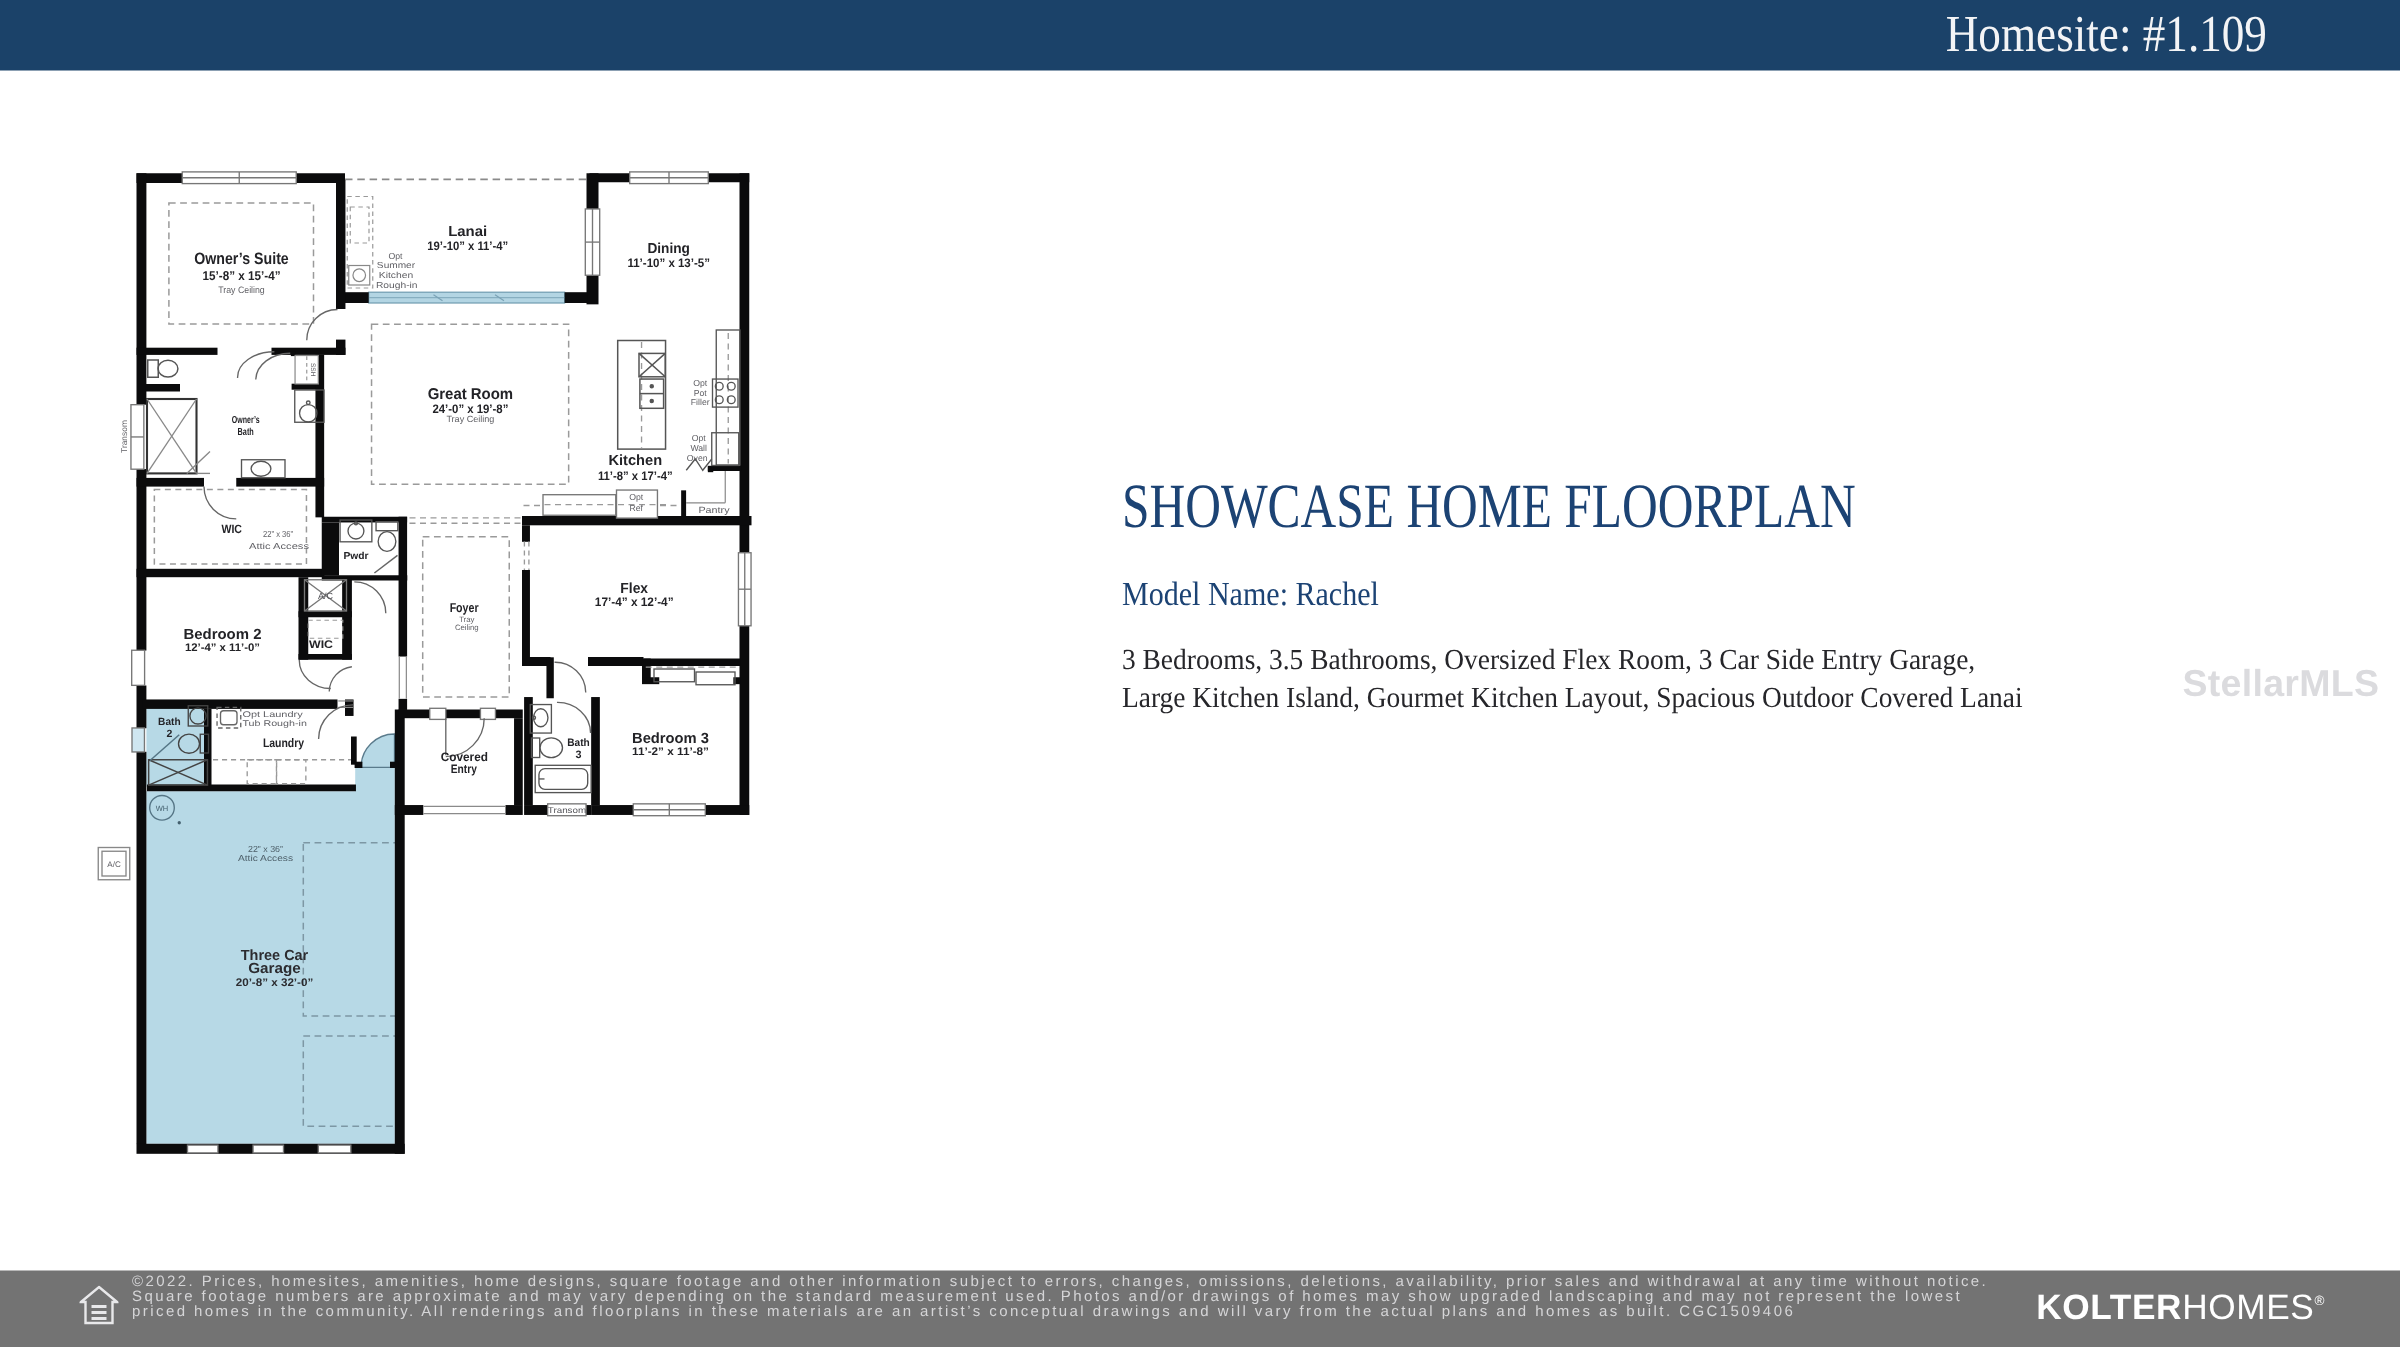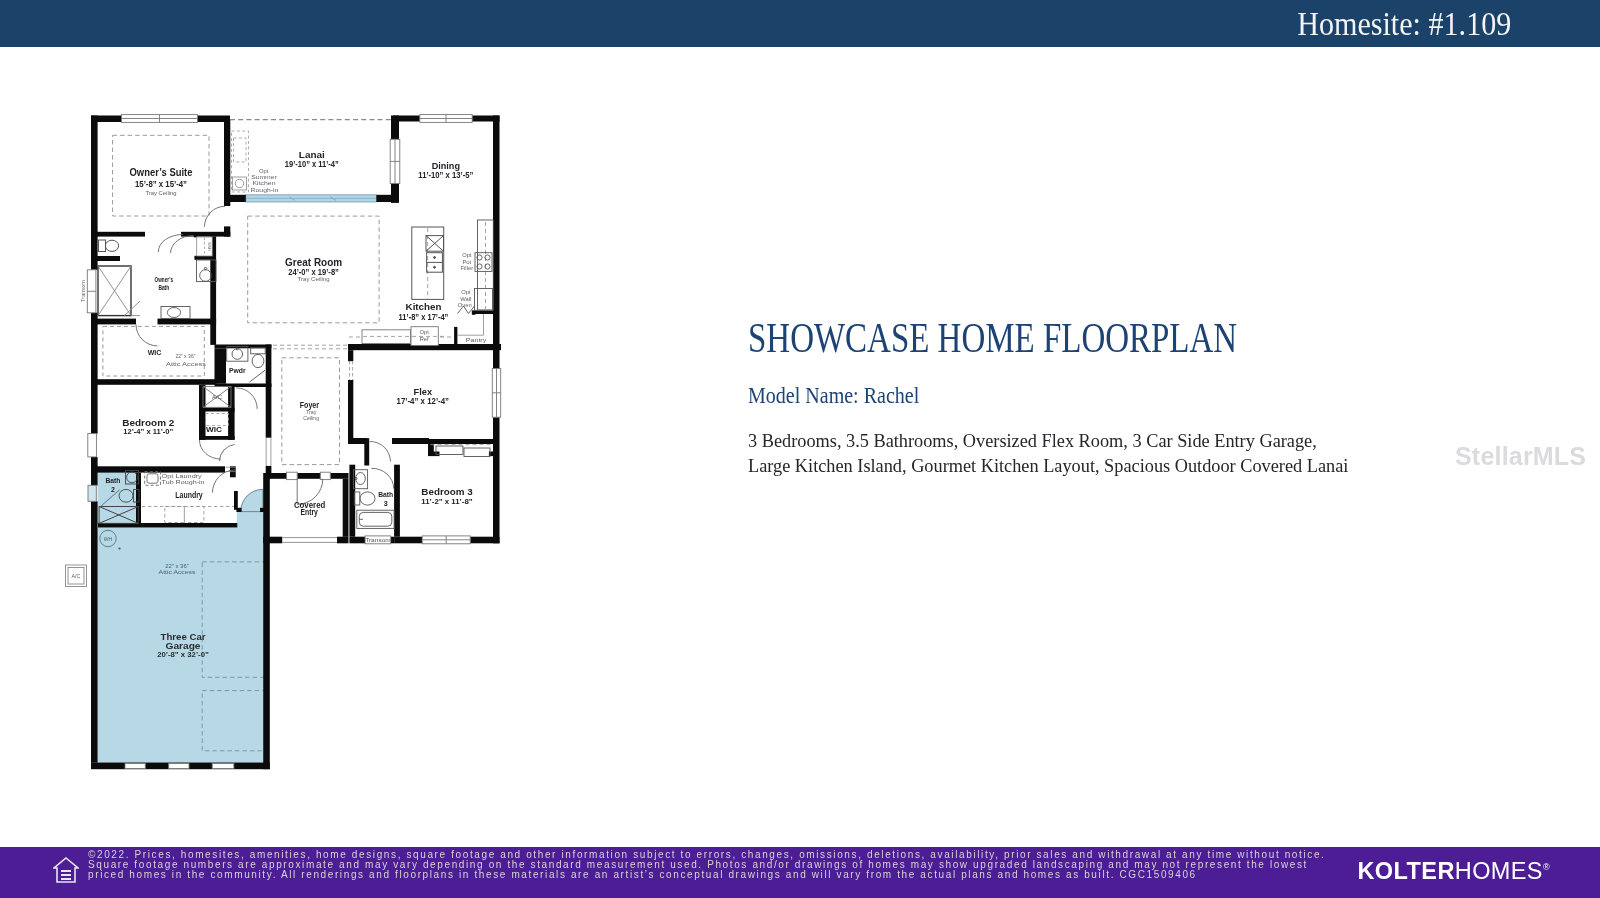--- a/index.html
+++ b/index.html
@@ -1,19 +1,19 @@
 <!DOCTYPE html>
 <html><head>
 <meta charset="utf-8">
 <style>
 html,body{margin:0;padding:0;}
 body{width:1600px;height:898px;position:relative;background:#fff;overflow:hidden;font-family:"Liberation Sans",sans-serif;}
 #hdr{position:absolute;left:0;top:0;width:1600px;height:47px;background:#1b4269;}
 #hdrtxt{position:absolute;right:89px;top:4px;color:#f3f4f6;font-family:"Liberation Serif",serif;font-size:34.5px;transform:scaleX(0.873);transform-origin:100% 0;white-space:nowrap;}
-#ftr{position:absolute;left:0;top:847px;width:1600px;height:51px;background:#4c1d95;}
+#ftr{position:absolute;left:0;top:847px;width:1600px;height:51px;background:#737373;}
 #ftr{overflow:visible;}
 #disc{position:absolute;left:88px;top:3.2px;width:1300px;color:#d5d5d7;font-size:10px;line-height:9.7px;letter-spacing:1.62px;white-space:nowrap;}
 #klogo{position:absolute;right:50px;top:11px;color:#fff;font-size:23.5px;letter-spacing:0.4px;}
 #klogo b{font-weight:bold;}
 #headline{position:absolute;left:748px;top:314px;color:#1c4374;font-family:"Liberation Serif",serif;font-size:42px;transform:scaleX(0.785);transform-origin:0 0;white-space:nowrap;}
 #modelname{position:absolute;left:748px;top:383px;color:#1c4374;font-family:"Liberation Serif",serif;font-size:22.5px;transform:scaleX(0.89);transform-origin:0 0;white-space:nowrap;}
 #body1{position:absolute;left:748px;top:429px;color:#26262a;font-family:"Liberation Serif",serif;font-size:19.4px;line-height:24.6px;transform:scaleX(0.943);transform-origin:0 0;white-space:nowrap;}
 #wm{position:absolute;left:1455px;top:442px;color:#dbdbde;font-size:25px;font-weight:bold;letter-spacing:0.2px;text-align:center;}
 svg text{font-family:"Liberation Sans",sans-serif;}
 .lbl{font-weight:bold;fill:#232327;}

